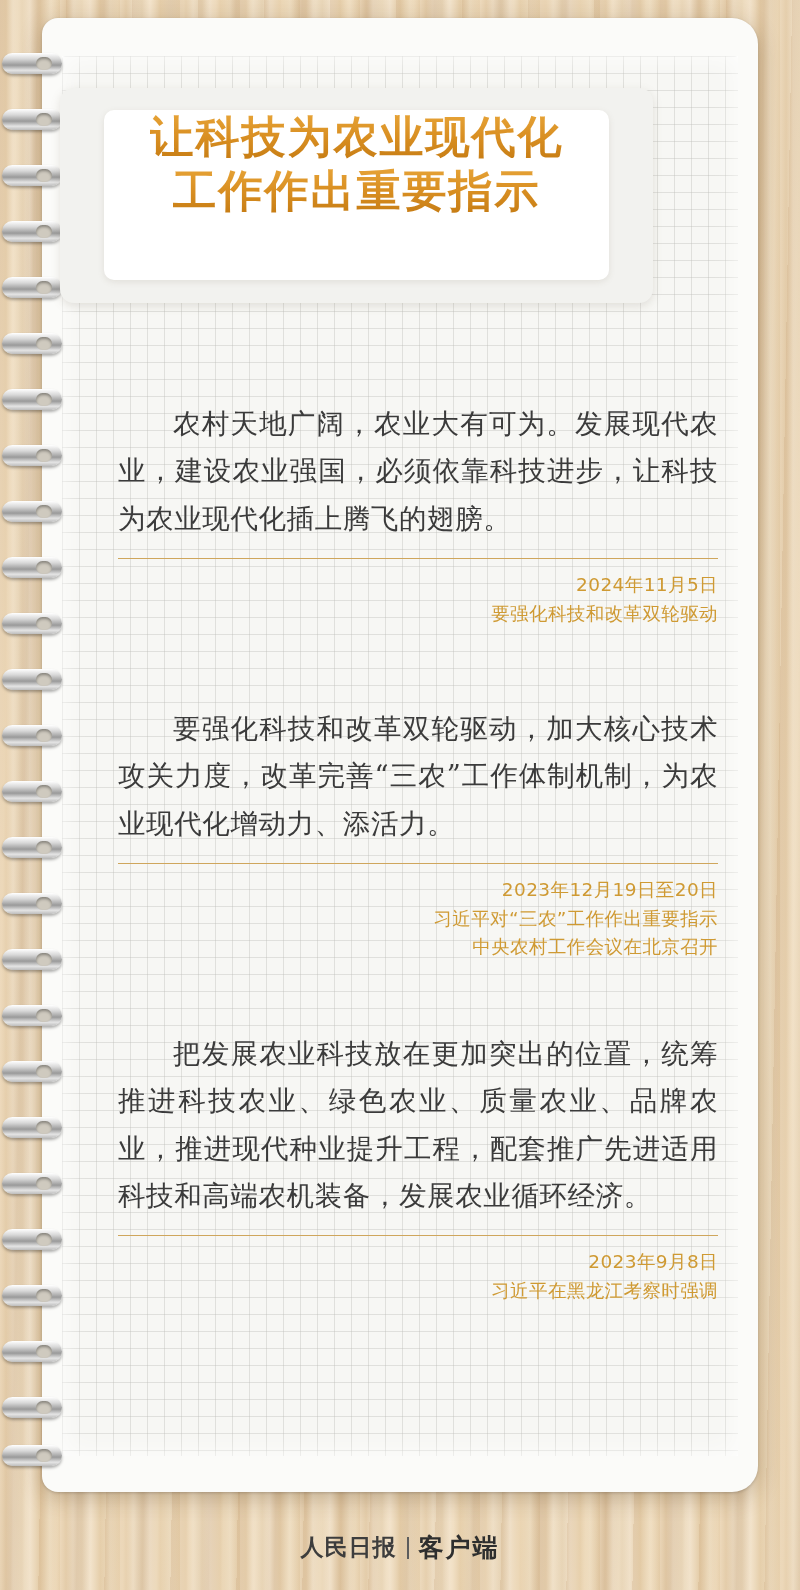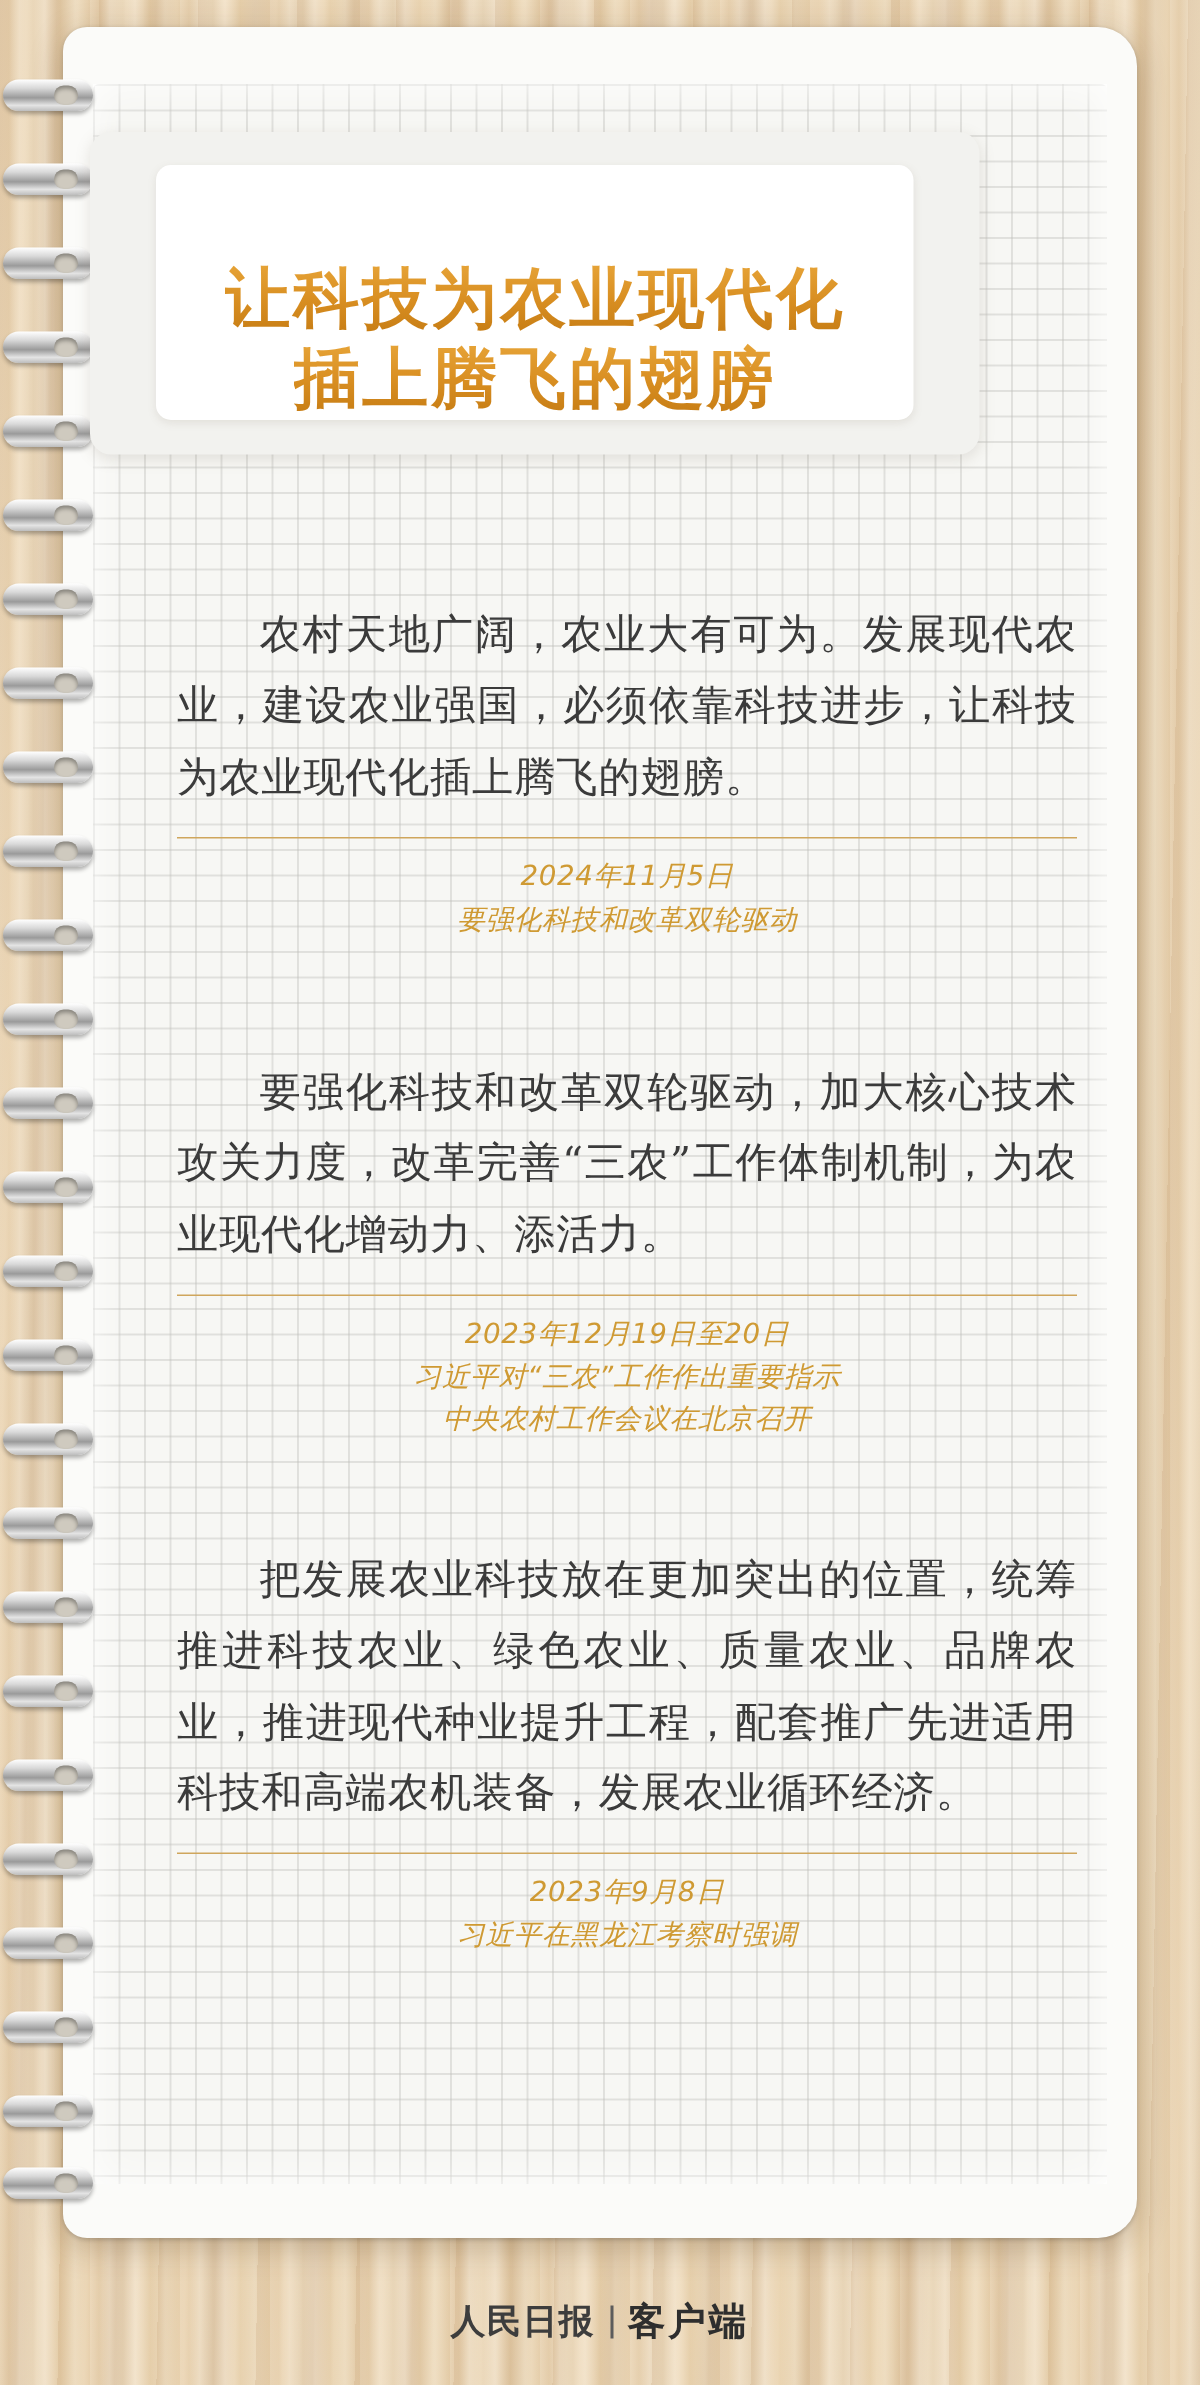--- a/index.html
+++ b/index.html
@@ -115,21 +115,21 @@
     left: 44px;
     top: 22px;
     width: 505px;
     height: 170px;
     background: #ffffff;
     border-radius: 10px;
     box-shadow: 0 2px 6px rgba(140,130,115,0.16);
     display: flex;
     flex-direction: column;
     align-items: center;
-    justify-content: flex-end;
+    justify-content: flex-start;
   }
   .title-line {
     font-family: "DejaVu Sans", sans-serif;
     font-weight: bold;
     font-size: 44px;
     letter-spacing: 2px;
     line-height: 1.22;
     background: linear-gradient(180deg, #e8a63a 0%, #d98f22 50%, #c47a12 100%);
     -webkit-background-clip: text;
     background-clip: text;
@@ -162,27 +162,26 @@
     letter-spacing: 0.6px;
   }
   .rule {
     margin-top: 16px;
     height: 0;
     border-top: 1px solid #cfa65c;
     box-shadow: 0 3px 0 -2px rgba(207,166,92,0.55);
   }
   .attribution {
     margin-top: 12px;
-    text-align: center;
+    text-align: right;
     font-family: "DejaVu Sans", sans-serif;
     font-size: 18.5px;
     line-height: 1.55;
     color: #cf9a33;
     letter-spacing: 0.4px;
-    font-style: italic;
   }
   
   .footer {
     position: absolute;
     left: 0;
     bottom: 26px;
     width: 800px;
     display: flex;
     align-items: center;
     justify-content: center;
@@ -322,21 +321,21 @@
       </div>
     <div class="ring" style="top:1424px">
         <div class="band"></div>
         <div class="hole"></div>
       </div>
   </div>
 
   <div class="title-card">
     <div class="title-inner">
       <div class="title-line">让科技为农业现代化</div>
-      <div class="title-line">插上腾飞的翅膀</div>
+      <div class="title-line">工作作出重要指示</div>
     </div>
   </div>
 
   <div class="content">
 
     <div class="quote-block" style="top:400px">
       <div class="quote-text">农村天地广阔，农业大有可为。发展现代农业，建设农业强国，必须依靠科技进步，让科技为农业现代化插上腾飞的翅膀。</div>
       <div class="rule"></div>
       <div class="attribution">
         <div>2024年11月5日</div>

